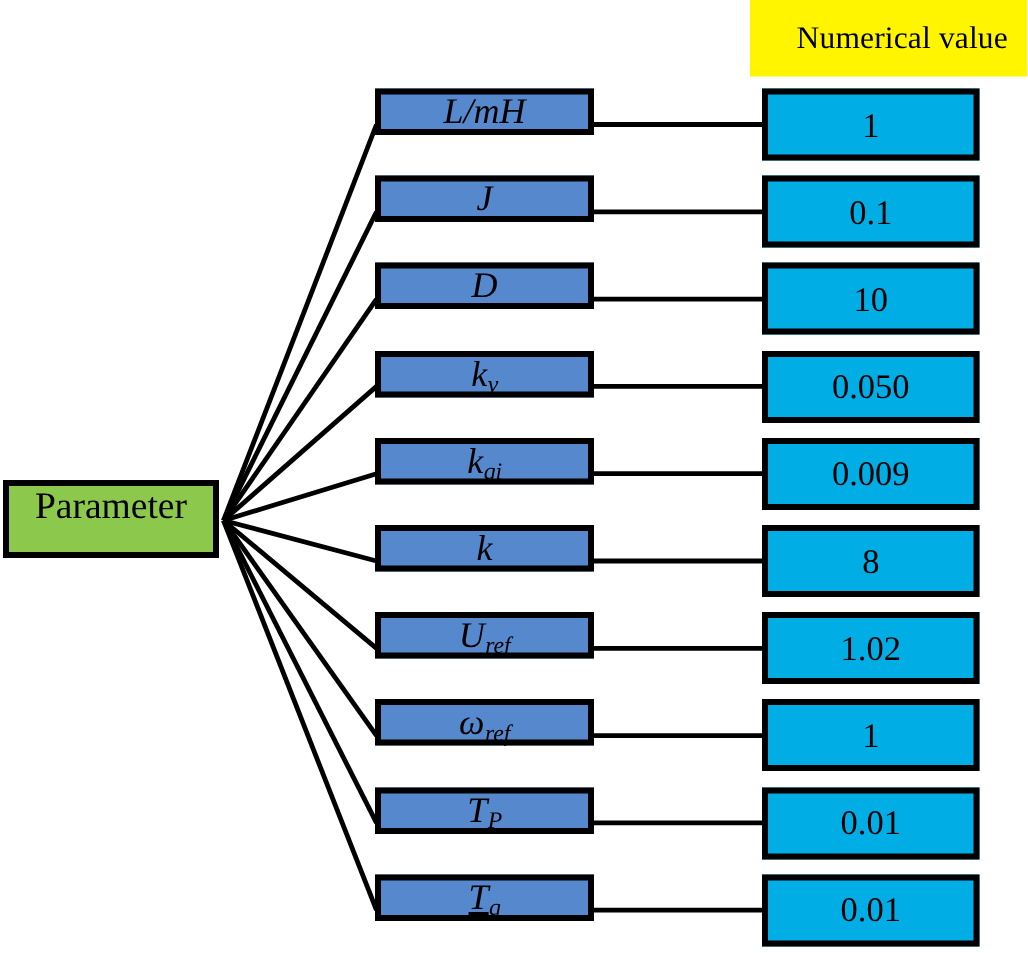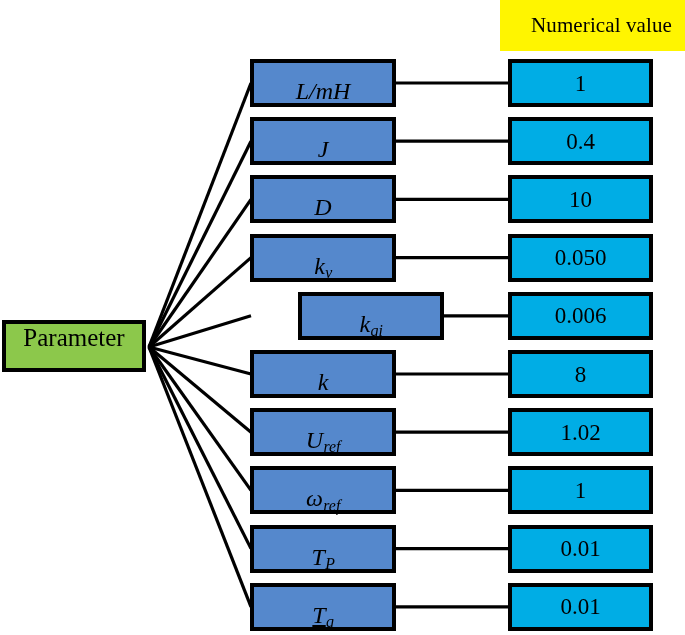--- a/index.html
+++ b/index.html
@@ -63,26 +63,26 @@
     font-size: 25px;
     color: #000000;
     white-space: nowrap;
   }
 
   
   .row-name {
     position: absolute;
     left: 250px;
     width: 146px;
-    height: 48px;
+    height: 31px;
     background: #5588CC;
     border: 4px solid #000000;
     box-sizing: border-box;
     display: flex;
-    align-items: flex-end;
+    align-items: flex-start;
     justify-content: center;
   }
   .row-value {
     position: absolute;
     left: 508px;
     width: 145px;
     height: 48px;
     background: #00ADE5;
     border: 4px solid #000000;
     box-sizing: border-box;
@@ -152,39 +152,39 @@
       <div class="row-name" style="top: 59px;">
         <span class="name-text">L/mH</span>
       </div>
       <div class="row-value" style="top: 59px;">
         <span class="value-text">1</span>
       </div>
       <div class="row-name" style="top: 117.2px;">
         <span class="name-text">J</span>
       </div>
       <div class="row-value" style="top: 117.2px;">
-        <span class="value-text">0.4</span>
+        <span class="value-text">0.1</span>
       </div>
       <div class="row-name" style="top: 175.4px;">
         <span class="name-text">D</span>
       </div>
       <div class="row-value" style="top: 175.4px;">
         <span class="value-text">10</span>
       </div>
       <div class="row-name" style="top: 233.6px;">
         <span class="name-text">k<sub>v</sub></span>
       </div>
       <div class="row-value" style="top: 233.6px;">
         <span class="value-text">0.050</span>
       </div>
-      <div class="row-name" style="top: 291.8px; margin-left: 48px;">
+      <div class="row-name" style="top: 291.8px;">
         <span class="name-text">k<sub>qi</sub></span>
       </div>
       <div class="row-value" style="top: 291.8px;">
-        <span class="value-text">0.006</span>
+        <span class="value-text">0.009</span>
       </div>
       <div class="row-name" style="top: 350px;">
         <span class="name-text">k</span>
       </div>
       <div class="row-value" style="top: 350px;">
         <span class="value-text">8</span>
       </div>
       <div class="row-name" style="top: 408.2px;">
         <span class="name-text">U<sub>ref</sub></span>
       </div>

